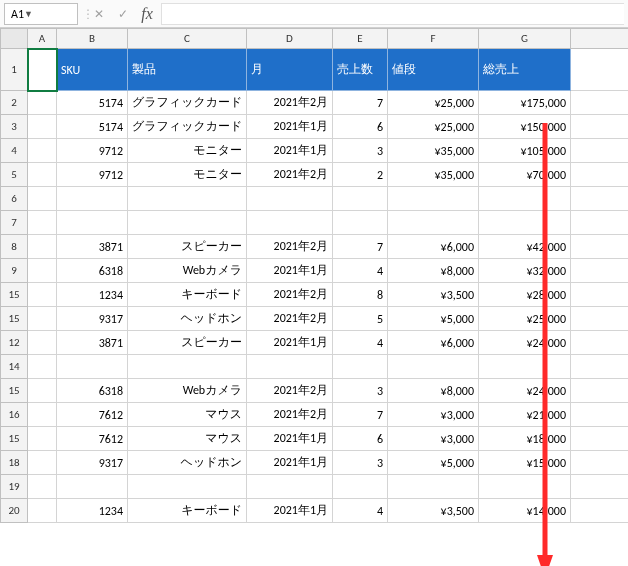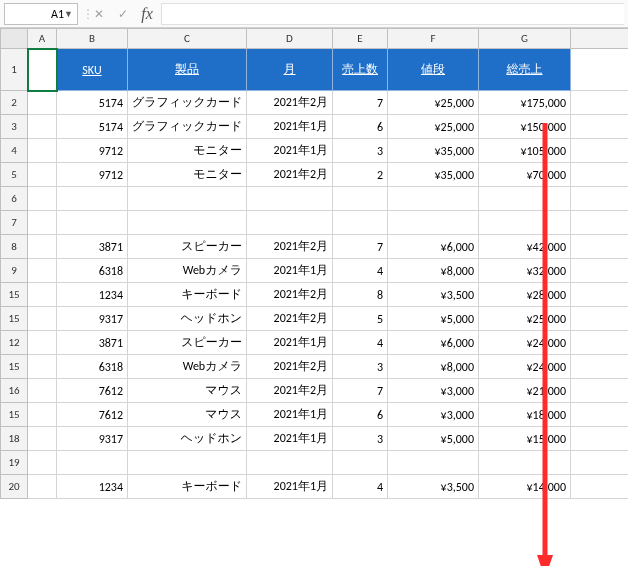--- a/index.html
+++ b/index.html
@@ -19,26 +19,26 @@
     align-items: center;
     height: 28px;
     border-bottom: 1px solid #d0d0d0;
     background: #fafafa;
     padding: 2px 4px;
     gap: 4px;
   }
   .namebox {
     display: flex;
     align-items: center;
-    justify-content: flex-end;
+    justify-content: flex-start;
     width: 74px;
     height: 22px;
     background: #fff;
     border: 1px solid #c0c0c0;
-    padding: 0 4px 0 16px;
+    padding: 0 4px 0 6px;
     font-size: 12px;
   }
   .namebox .chev {
     font-size: 9px;
     color: #555;
   }
   .vdiv {
     width: 3px;
     height: 22px;
     display: flex;
@@ -106,24 +106,23 @@
     color: #333;
     font-size: 11px;
     text-align: center;
     border-color: #c0c0c0;
     width: 27px;
   }
   
   .thdr {
     background: #1f6fc9 !important;
     color: #fff;
-    text-align: center;
+    text-align: left;
     font-weight: normal;
     border-color: #8fb4df;
-    text-decoration: underline;
   }
   tr.header-row td.rowhdr { height: 42px; }
   tr.header-row td.thdr { height: 42px; }
 
   .num { text-align: right; }
   .txt { text-align: right; }
 
   
   .arrow {
     position: absolute;
@@ -318,20 +317,31 @@
           <td></td>
           <td class="num">3871</td>
           <td class="txt">スピーカー</td>
           <td class="num">2021年1月</td>
           <td class="num">4</td>
           <td class="num">¥6,000</td>
           <td class="num">¥24,000</td>
           <td></td>
         </tr>
         <tr>
+          <td class="rowhdr">14</td>
+          <td></td>
+          <td class="num"></td>
+          <td class="txt"></td>
+          <td class="num"></td>
+          <td class="num"></td>
+          <td class="num"></td>
+          <td class="num"></td>
+          <td></td>
+        </tr>
+        <tr>
           <td class="rowhdr">15</td>
           <td></td>
           <td class="num">6318</td>
           <td class="txt">Webカメラ</td>
           <td class="num">2021年2月</td>
           <td class="num">3</td>
           <td class="num">¥8,000</td>
           <td class="num">¥24,000</td>
           <td></td>
         </tr>

